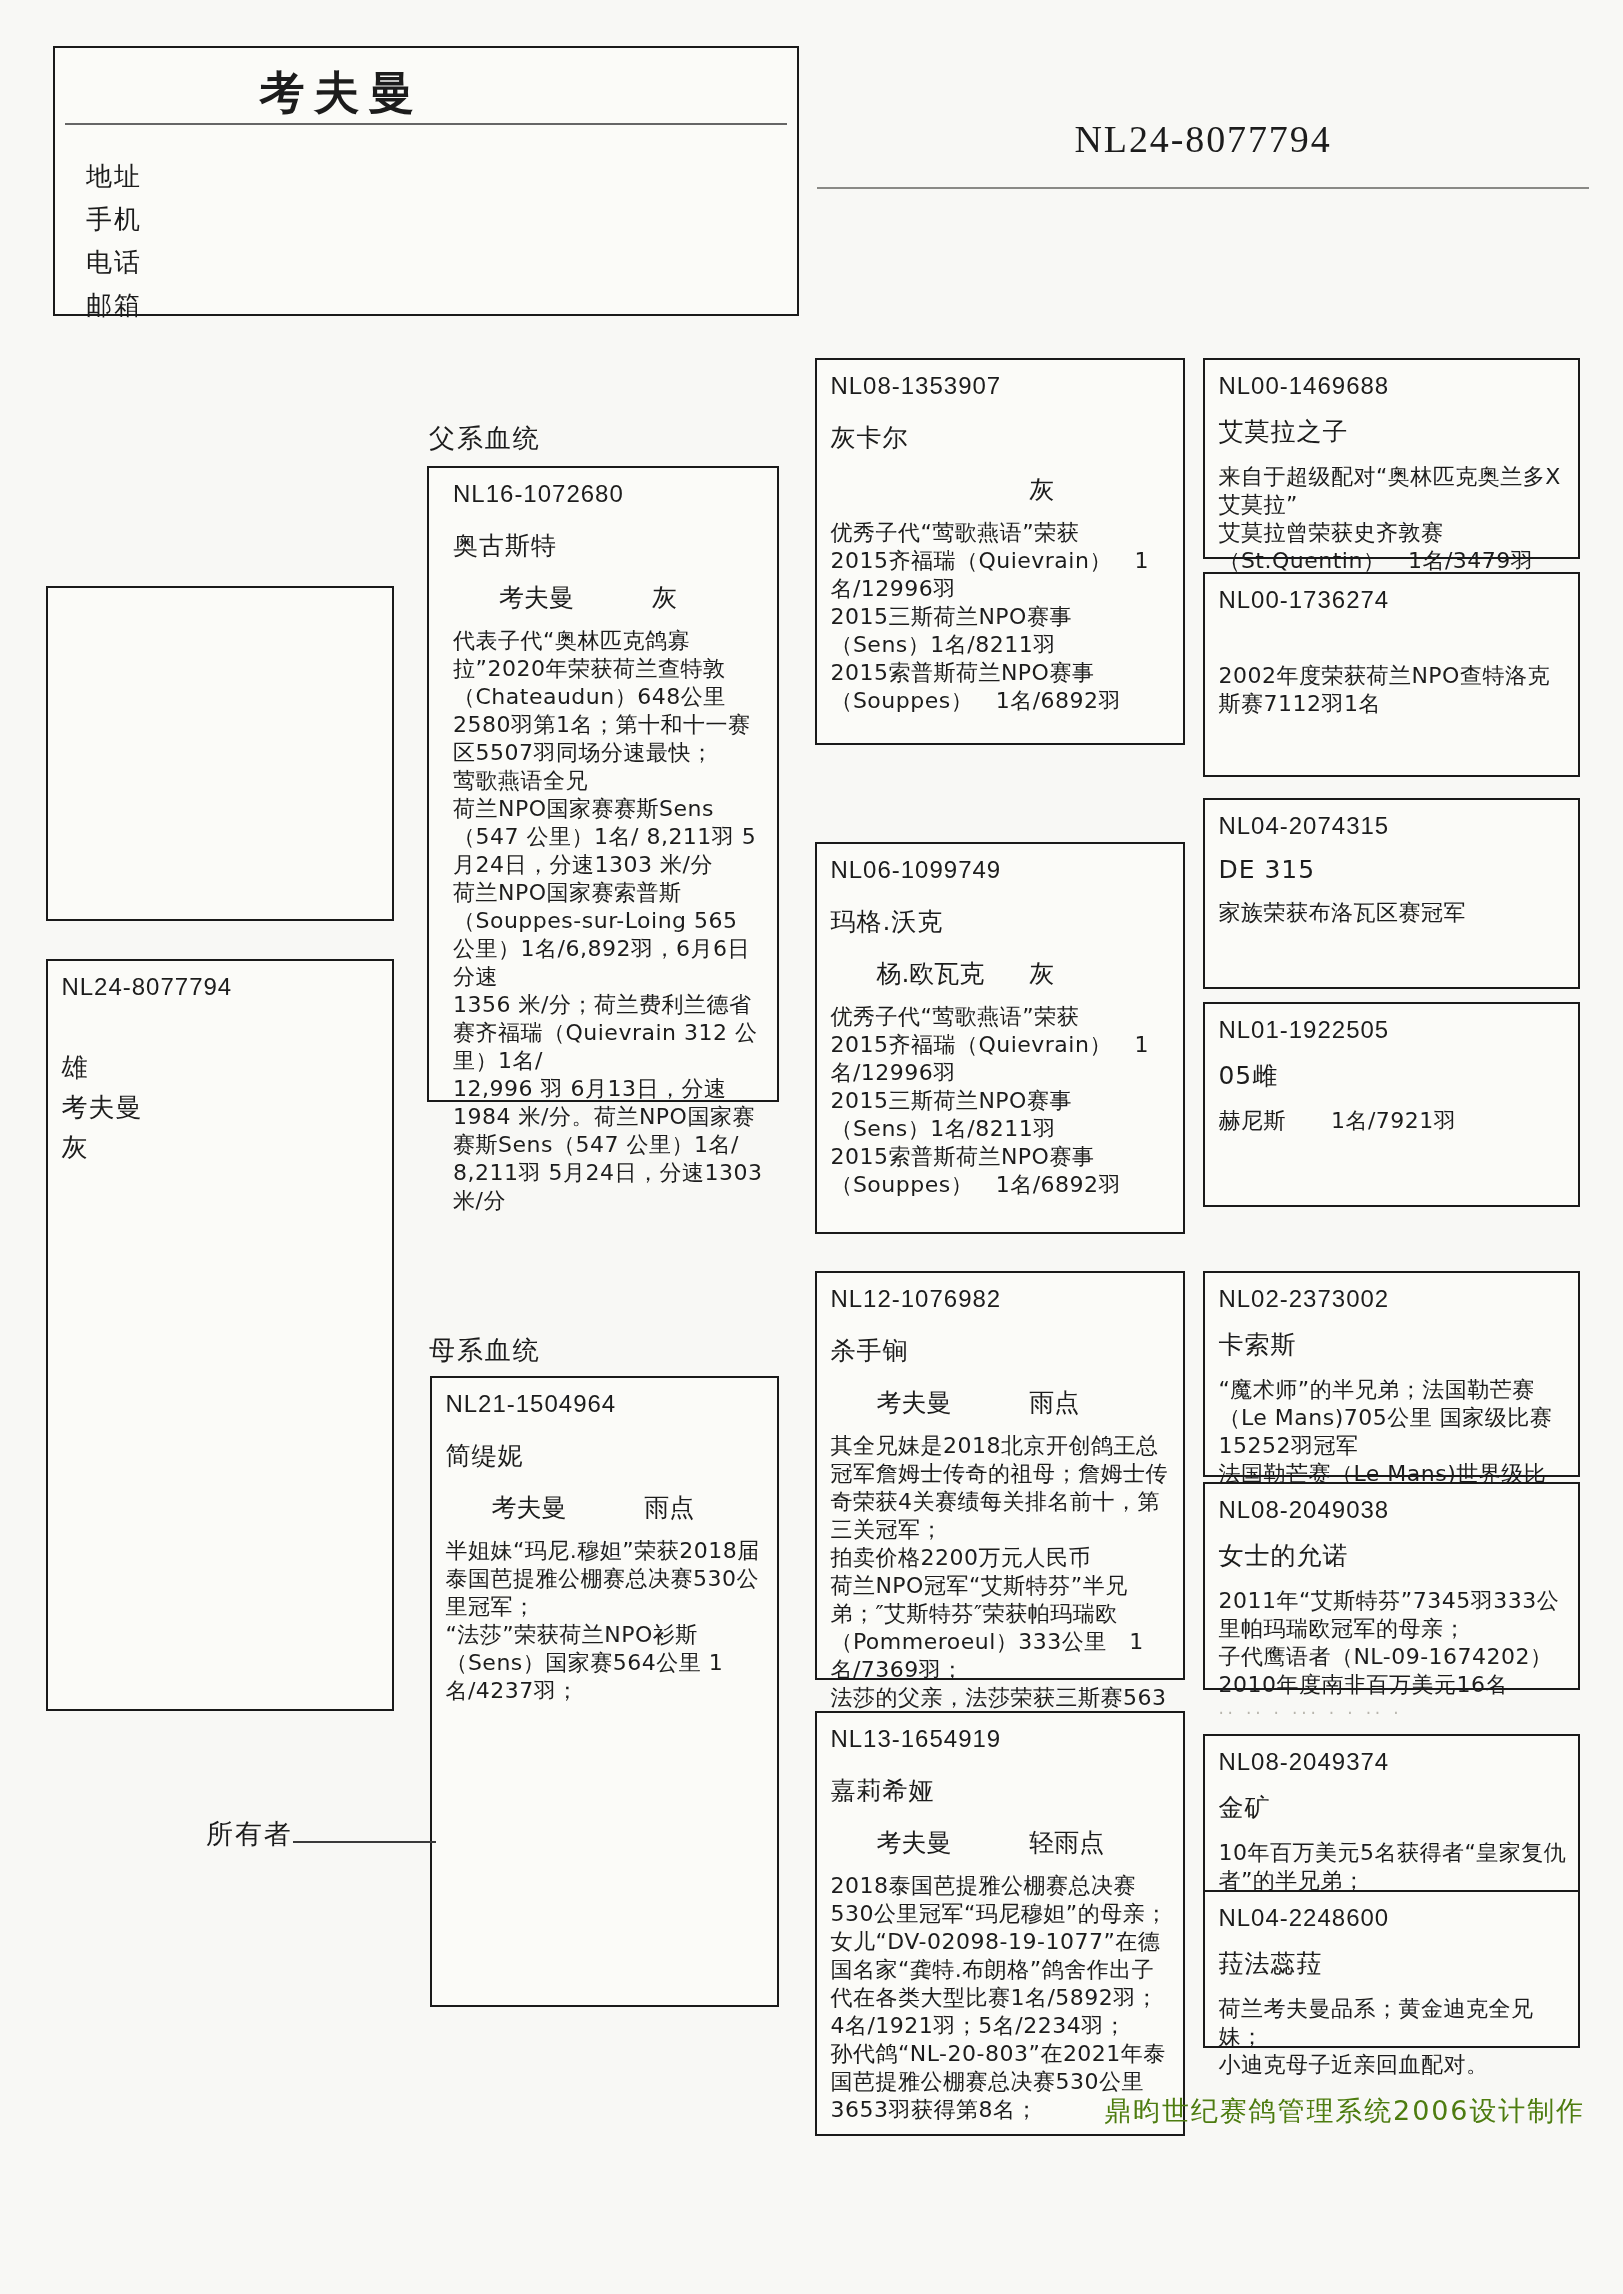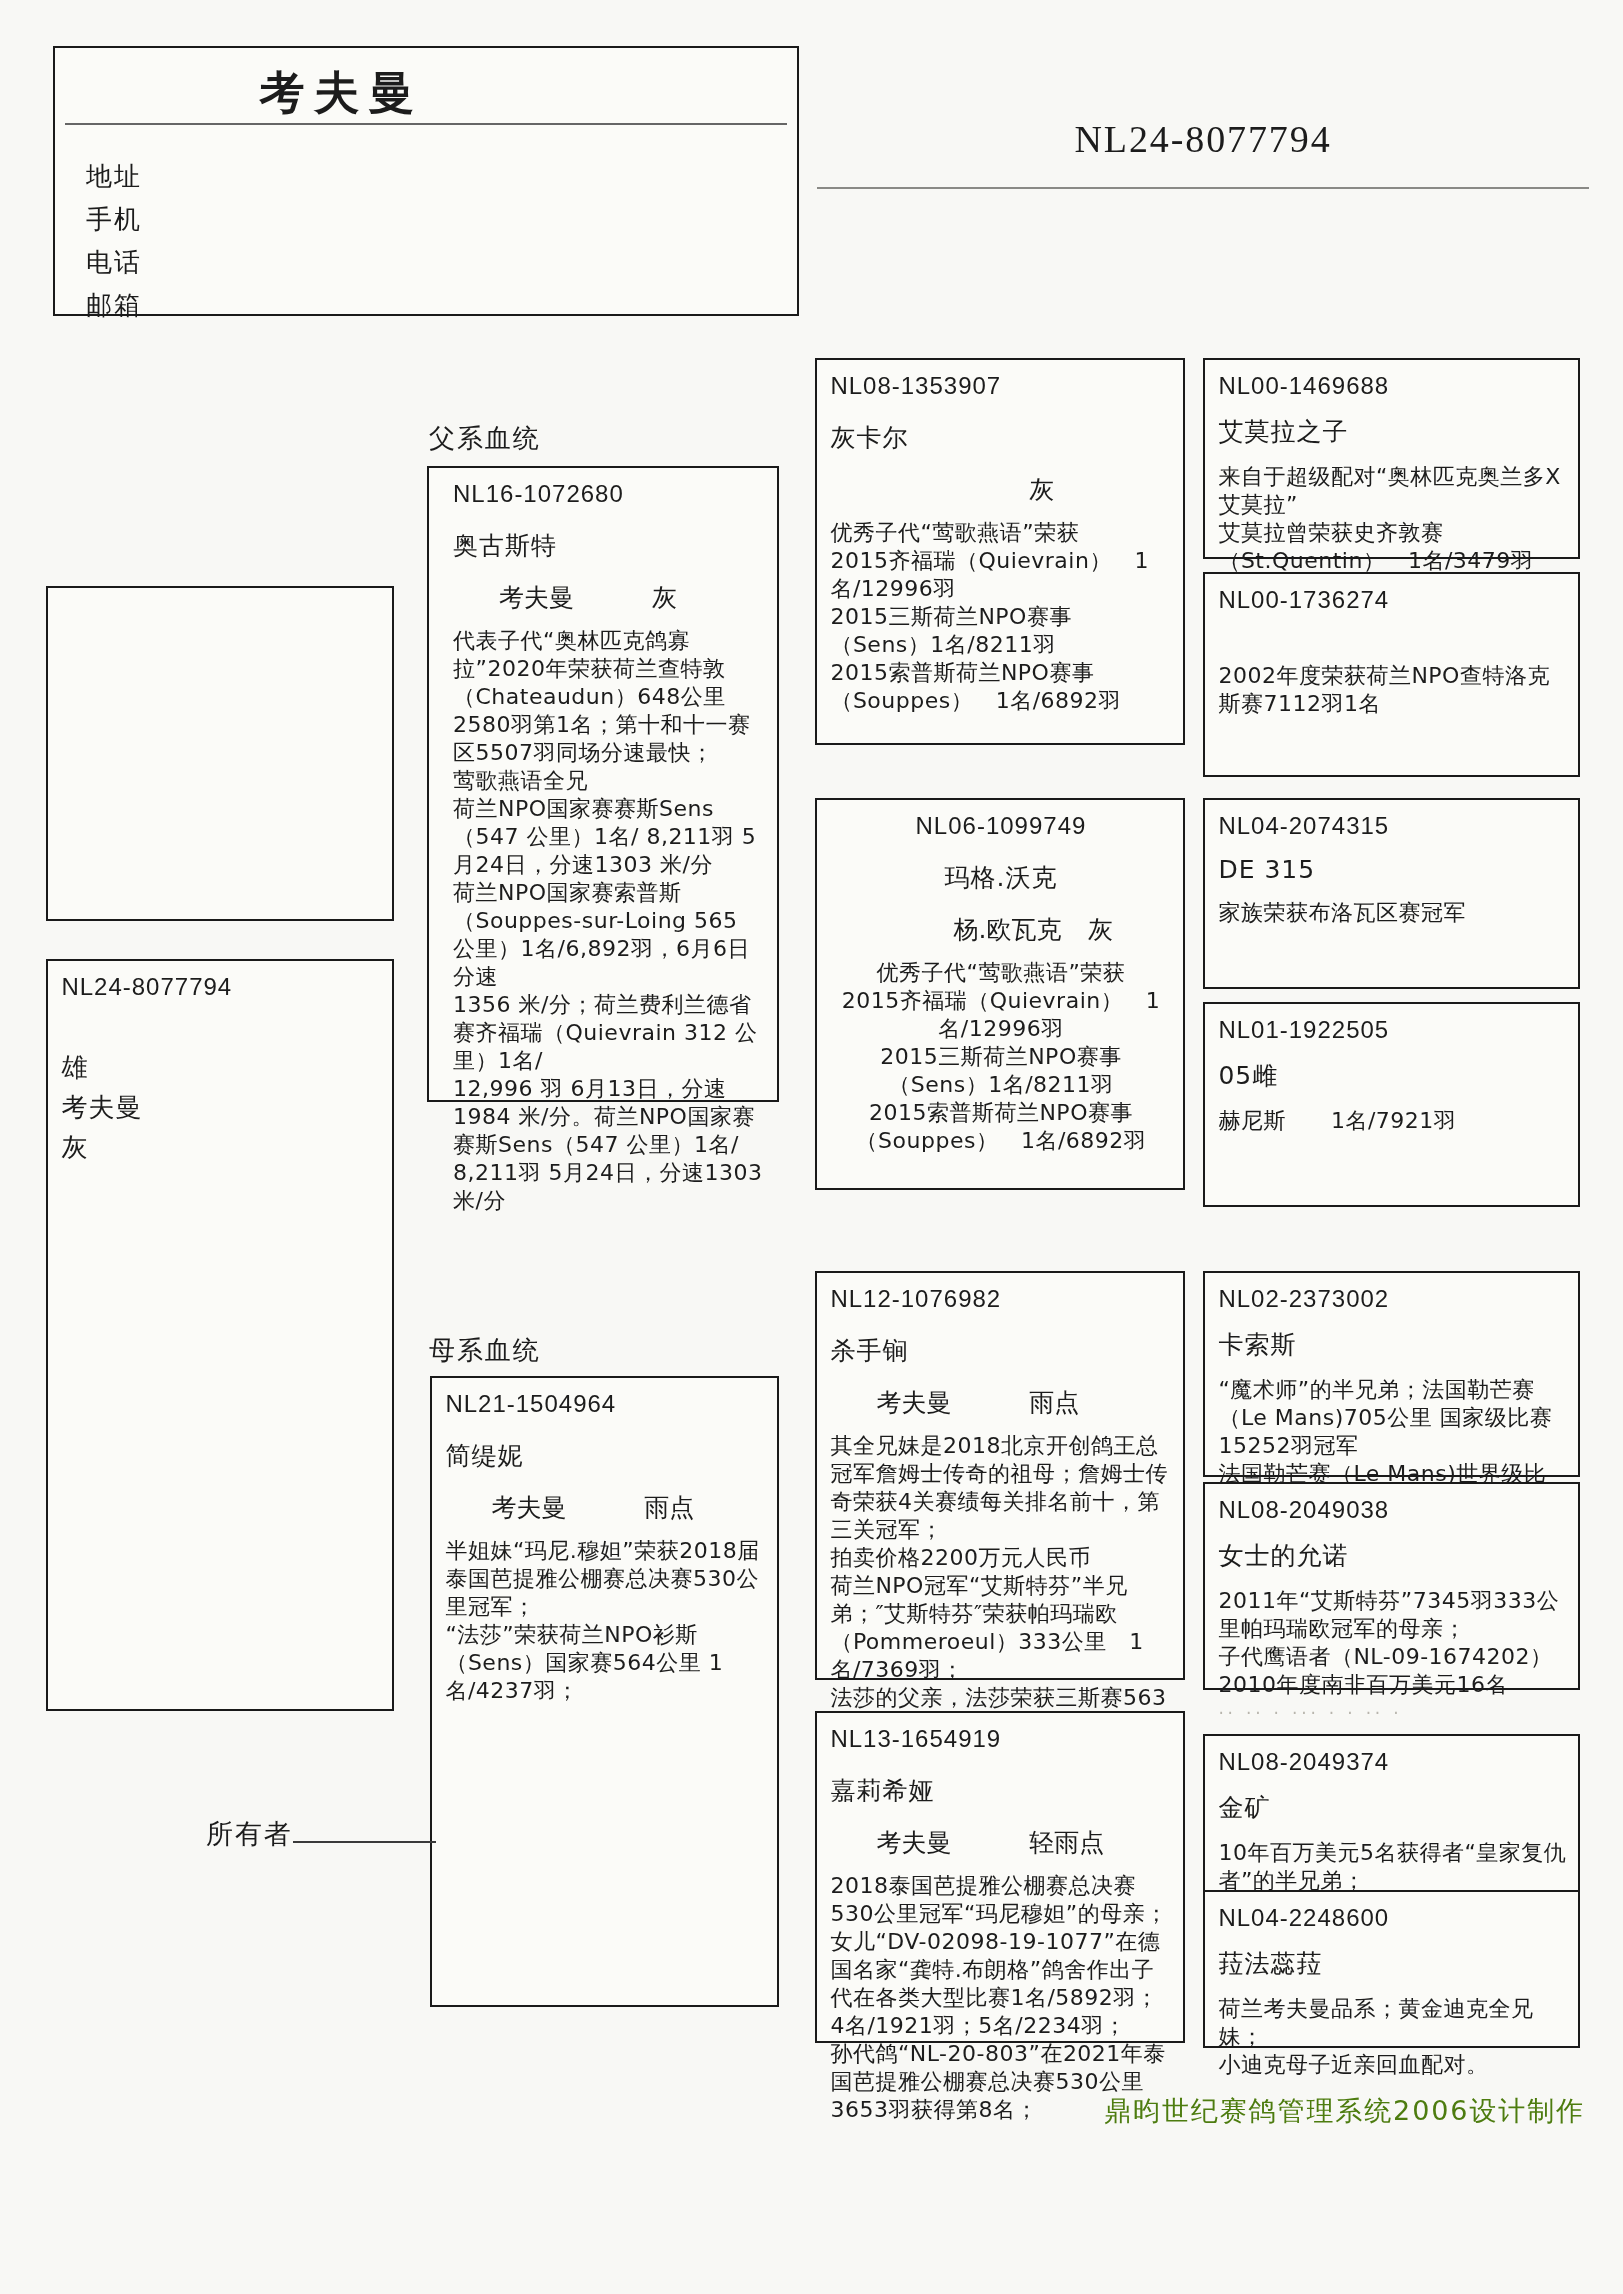--- a/index.html
+++ b/index.html
@@ -88,23 +88,23 @@
 
   .col-label{position:absolute;font-size:26px;letter-spacing:1.9px;}
   #paternal-label{left:429px;top:421px;}
   #maternal-label{left:429px;top:1333px;}
 
   .father-box{left:427px;top:466px;width:352px;height:636px;padding-left:24px;}
   .mother-box{left:430px;top:1376px;width:349px;height:631px;}
 
   .gp{left:815px;width:370px;}
   #gp0{top:358px;height:387px;}
-  #gp1{top:798px;height:392px;text-align:center;}
+  #gp1{top:842px;height:392px;}
   #gp2{top:1271px;height:409px;}
-  #gp3{top:1711px;height:332px;}
+  #gp3{top:1711px;height:425px;}
 
   .ggp{left:1203px;width:377px;}
   #ggp0{top:358px;height:201px;}
   #ggp1{top:572px;height:205px;}
   #ggp2{top:798px;height:191px;}
   #ggp3{top:1002px;height:205px;}
   #ggp4{top:1271px;height:206px;}
   #ggp5{top:1482px;height:208px;}
   #ggp6{top:1711px;height:208px;margin-top:23px;}
   #ggp7{top:1890px;height:158px;}

